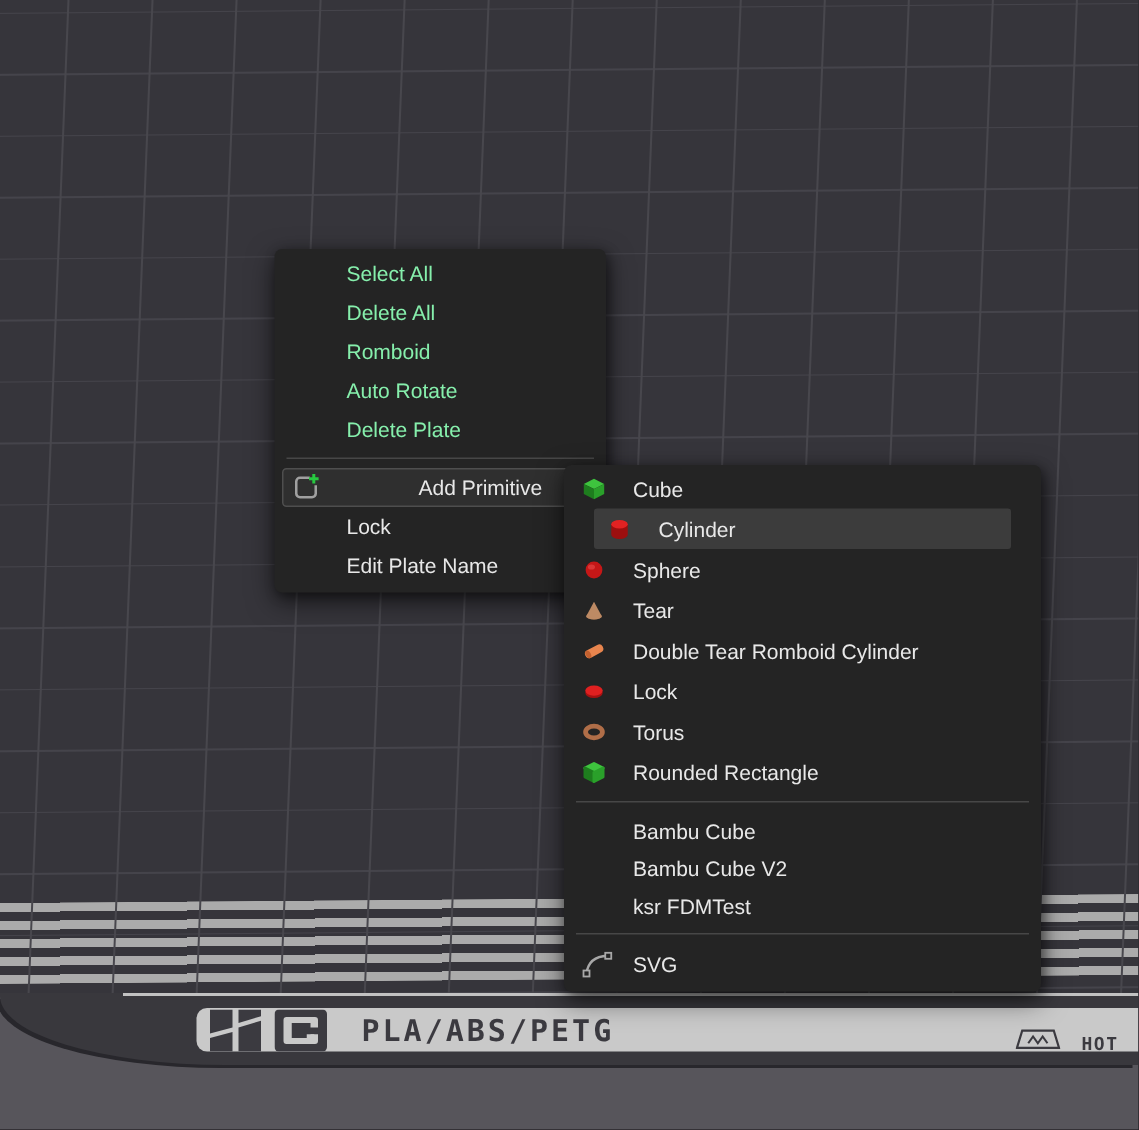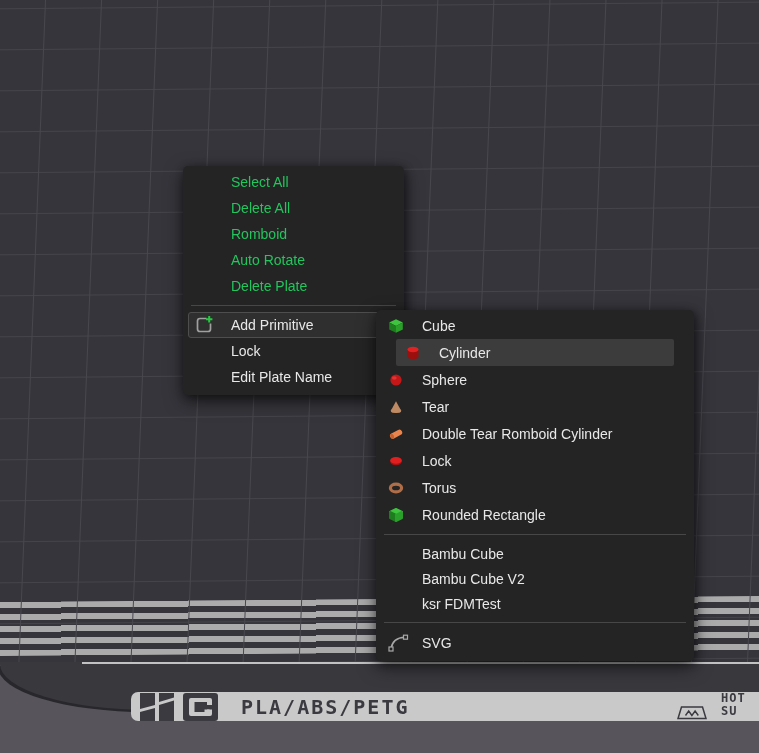--- a/index.html
+++ b/index.html
@@ -20,42 +20,42 @@
   .vlines{top:-60px;bottom:-60px;
           background:repeating-linear-gradient(to right,#48474d 0 1px,transparent 1px 56px);
           background-position:36px 0;transform:rotate(2.3deg);}
 
   
   .bottom{position:absolute;left:0;top:662px;width:759px;height:91px;background:#57555b;}
   .rim{position:absolute;left:0;top:0;width:759px;height:48px;background:#39383d;
        border-bottom-left-radius:150px 46px;box-shadow:-3px 3px 0 -1px #28272c;}
   .edge-line{position:absolute;left:82px;right:0;top:0;height:2px;background:#c2c2c2;}
   .band{position:absolute;left:131px;right:0;top:10px;height:29px;background:#c9c9c9;
-        border-radius:7px 0 0 7px;display:flex;align-items:center;padding-left:9px;margin-top:20px;}
+        border-radius:7px 0 0 7px;display:flex;align-items:center;padding-left:9px;}
   .band .brandtext{font-family:"DejaVu Sans Mono",monospace;font-weight:bold;
         font-size:20px;letter-spacing:2px;color:#3b3a40;margin-left:14px;white-space:nowrap;}
   .band .icn{margin-right:9px;display:block;}
   .corner-text{position:absolute;right:0;top:0;width:38px;height:29px;overflow:hidden;
         font-family:"DejaVu Sans Mono",monospace;font-weight:bold;font-size:12px;
-        line-height:13px;color:#3b3a40;padding-top:0;letter-spacing:1px;}
+        line-height:13px;color:#3b3a40;padding-top:18px;letter-spacing:1px;}
   .bed{position:absolute;right:52px;top:14px;}
 
   
   .menu{position:absolute;background:#242424;border-radius:5px;
         box-shadow:0 6px 18px rgba(0,0,0,0.55),2px 2px 8px rgba(0,0,0,0.4);
         color:#e8e8e8;font-size:14px;}
   .menu-main{left:183px;top:166px;width:221px;padding:3px 0 5px;z-index:20;}
   .menu-sub{left:376px;top:310px;width:318px;padding:2px 0 4px;z-index:21;}
 
   .row{position:relative;display:flex;align-items:center;height:26px;padding-left:11px;
        cursor:default;white-space:nowrap;}
   .row .slot{width:37px;flex:0 0 37px;display:flex;align-items:center;}
-  .row.disabled{color:#22c55e;}
+  .row.disabled{color:#86efac;}
   .row.hl-open{margin:0 5px;height:26px;padding-left:5px;background:#2f2f2f;
-       border:1px solid #4e4e4e;border-radius:3px;}
+       border:1px solid #4e4e4e;border-radius:3px;gap:48px;}
   .chev{position:absolute;right:10px;top:6px;}
   .sep{height:1px;background:#474747;margin:6px 8px;}
 
   .srow{position:relative;display:flex;align-items:center;height:27px;padding-left:12px;white-space:nowrap;}
   .srow .slot{width:34px;flex:0 0 34px;display:flex;align-items:center;}
   .srow.hovered{margin:0 20px;padding-left:9px;background:#3c3c3c;border-radius:2px;}
   .mrow{display:flex;align-items:center;height:25px;padding-left:46px;white-space:nowrap;}
   .svgrow{height:28px;}
 </style>
 </head>

